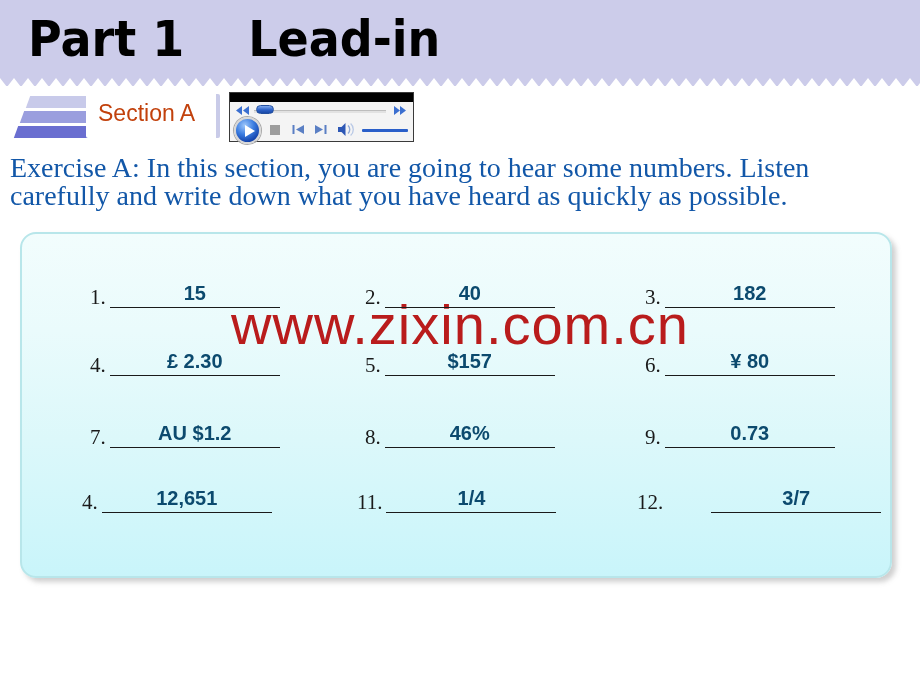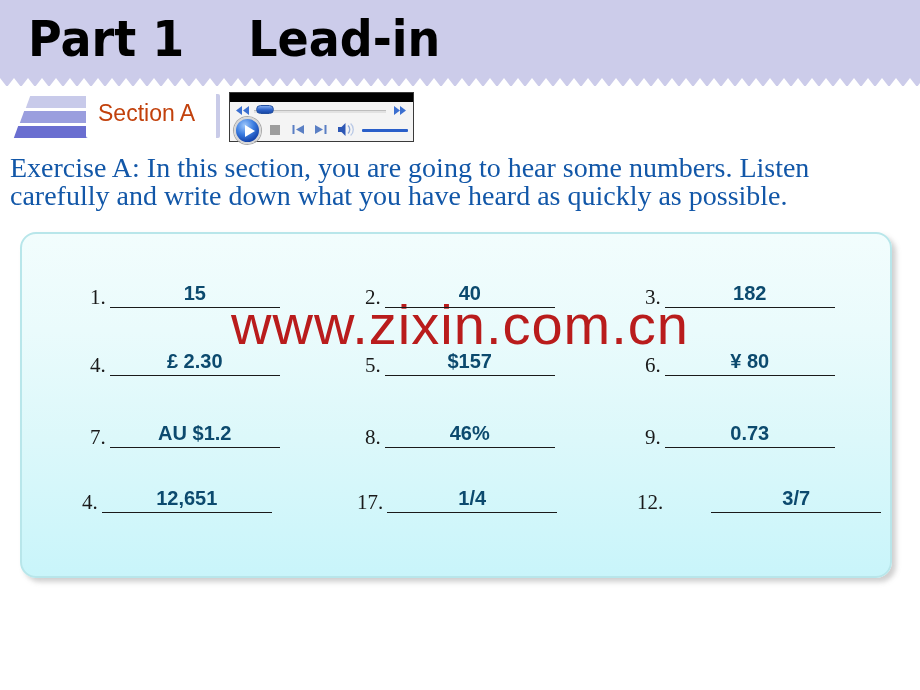--- a/index.html
+++ b/index.html
@@ -398,21 +398,21 @@
   </div>
 
   <div class="answer-row" style="top:205px;">
     <div class="answer-item" style="left:62px;">
       <span class="item-number">4.</span>
       <span class="item-blank" style="width:170px;">
         <span class="item-answer">12,651</span>
       </span>
     </div>
     <div class="answer-item" style="left:337px;">
-      <span class="item-number">17.</span>
+      <span class="item-number">11.</span>
       <span class="item-blank" style="width:170px;">
         <span class="item-answer">1/4</span>
       </span>
     </div>
     <div class="answer-item" style="left:617px;gap:44px;">
       <span class="item-number">12.</span>
       <span class="item-blank" style="width:170px;">
         <span class="item-answer">3/7</span>
       </span>
     </div>

